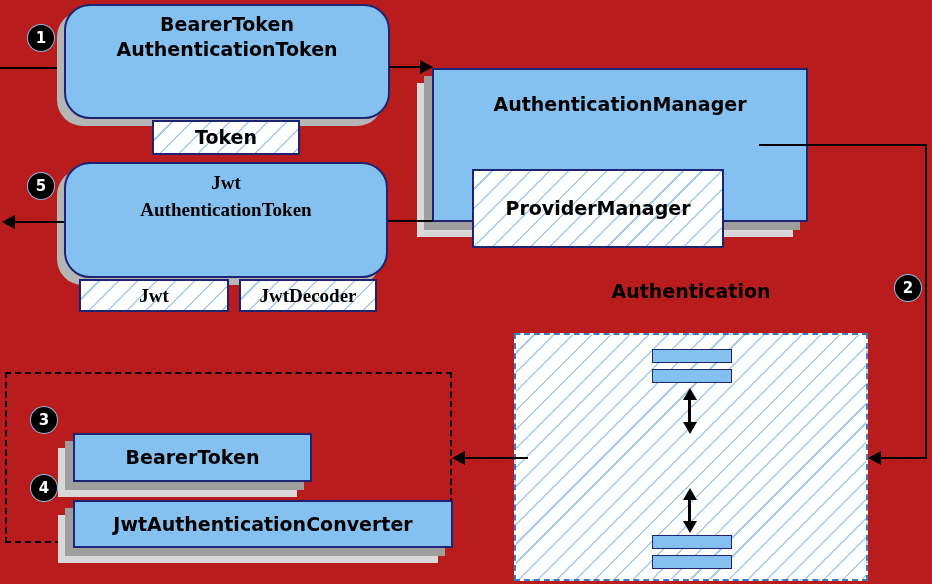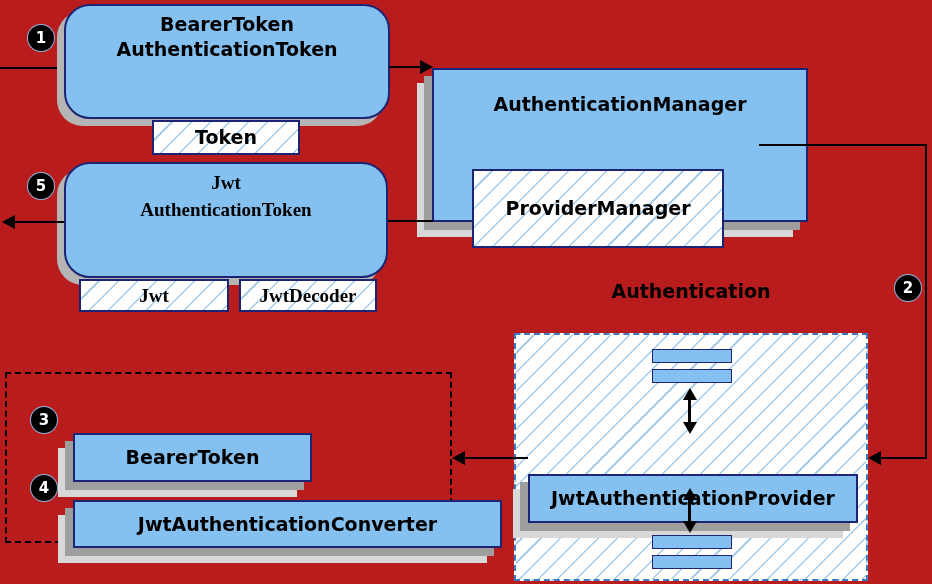--- a/index.html
+++ b/index.html
@@ -138,43 +138,40 @@
 
   <div class="bar" style="top:349px;"></div>
   <div class="bar" style="top:369px;"></div>
 
   <div class="varrow" style="left:683px; top:388px; height:46px;">
     <div class="head-up"></div>
       <div class="shaft"></div>
       <div class="head-down"></div>
   </div>
 
-  <div class="node rect center" style="left:528px; top:434px; width:330px; height:49px;">
-    <span class="lbl">JwtAuthenticationProvider</span>
-  </div>
 
   <div class="varrow" style="left:683px; top:488px; height:45px;">
     <div class="head-up"></div>
       <div class="shaft"></div>
       <div class="head-down"></div>
   </div>
 
   <div class="bar" style="top:535px;"></div>
   <div class="bar" style="top:555px;"></div>
 
   <div class="hline" style="left:464px; top:457px; width:64px;"></div>
   <div class="head head-left" style="left:452px; top:451px;"></div>
 
   <div class="black-dashed-box"></div>
 
   <div class="node rect center" style="left:73px; top:393px; width:239px; height:49px;">
     <span class="lbl">BearerToken</span>
   </div>
 
-  <div class="node rect center" style="left:73px; top:460px; width:429px; height:48px;justify-content:center;">
+  <div class="node rect center" style="left:73px; top:460px; width:380px; height:48px;justify-content:center;">
     <span class="lbl">JwtAuthenticationConverter</span>
   </div>
 
   <div class="badge" style="left:28px; top:25px;">1</div>
   <div class="badge" style="left:895px; top:275px;">2</div>
   <div class="badge" style="left:31px; top:407px;">3</div>
   <div class="badge" style="left:31px; top:475px;">4</div>
   <div class="badge" style="left:28px; top:173px;">5</div>
 
 </div>

